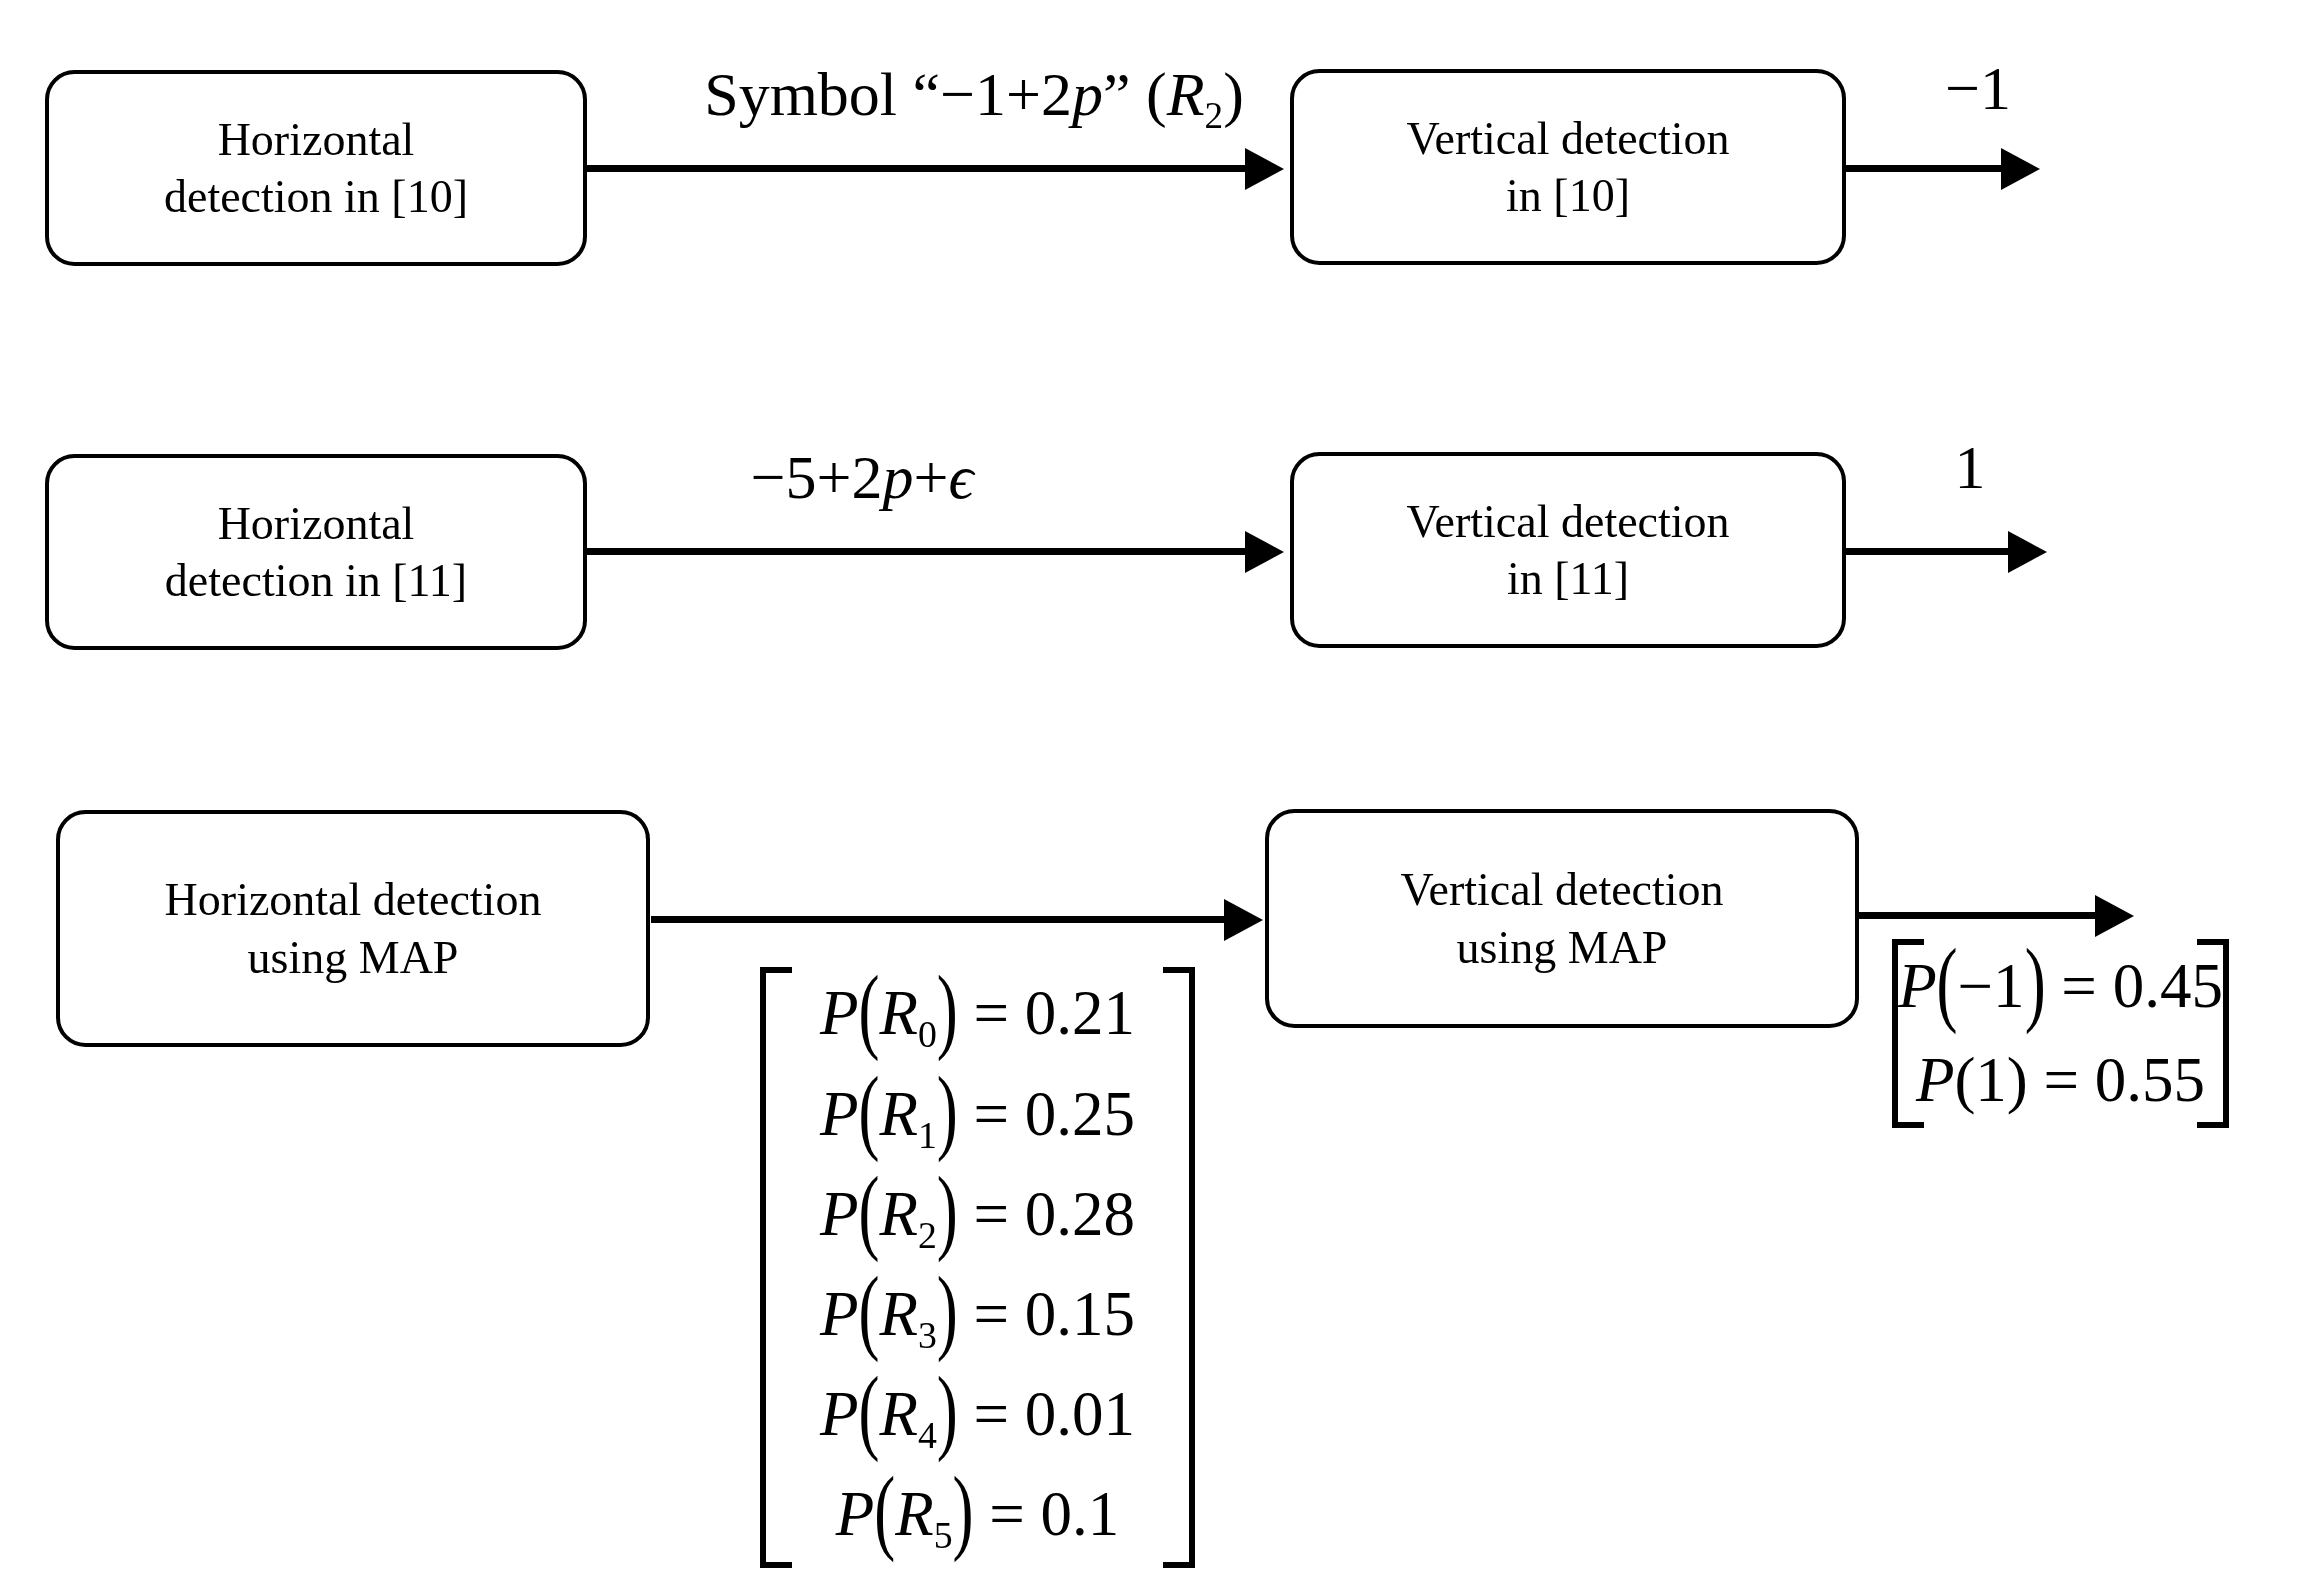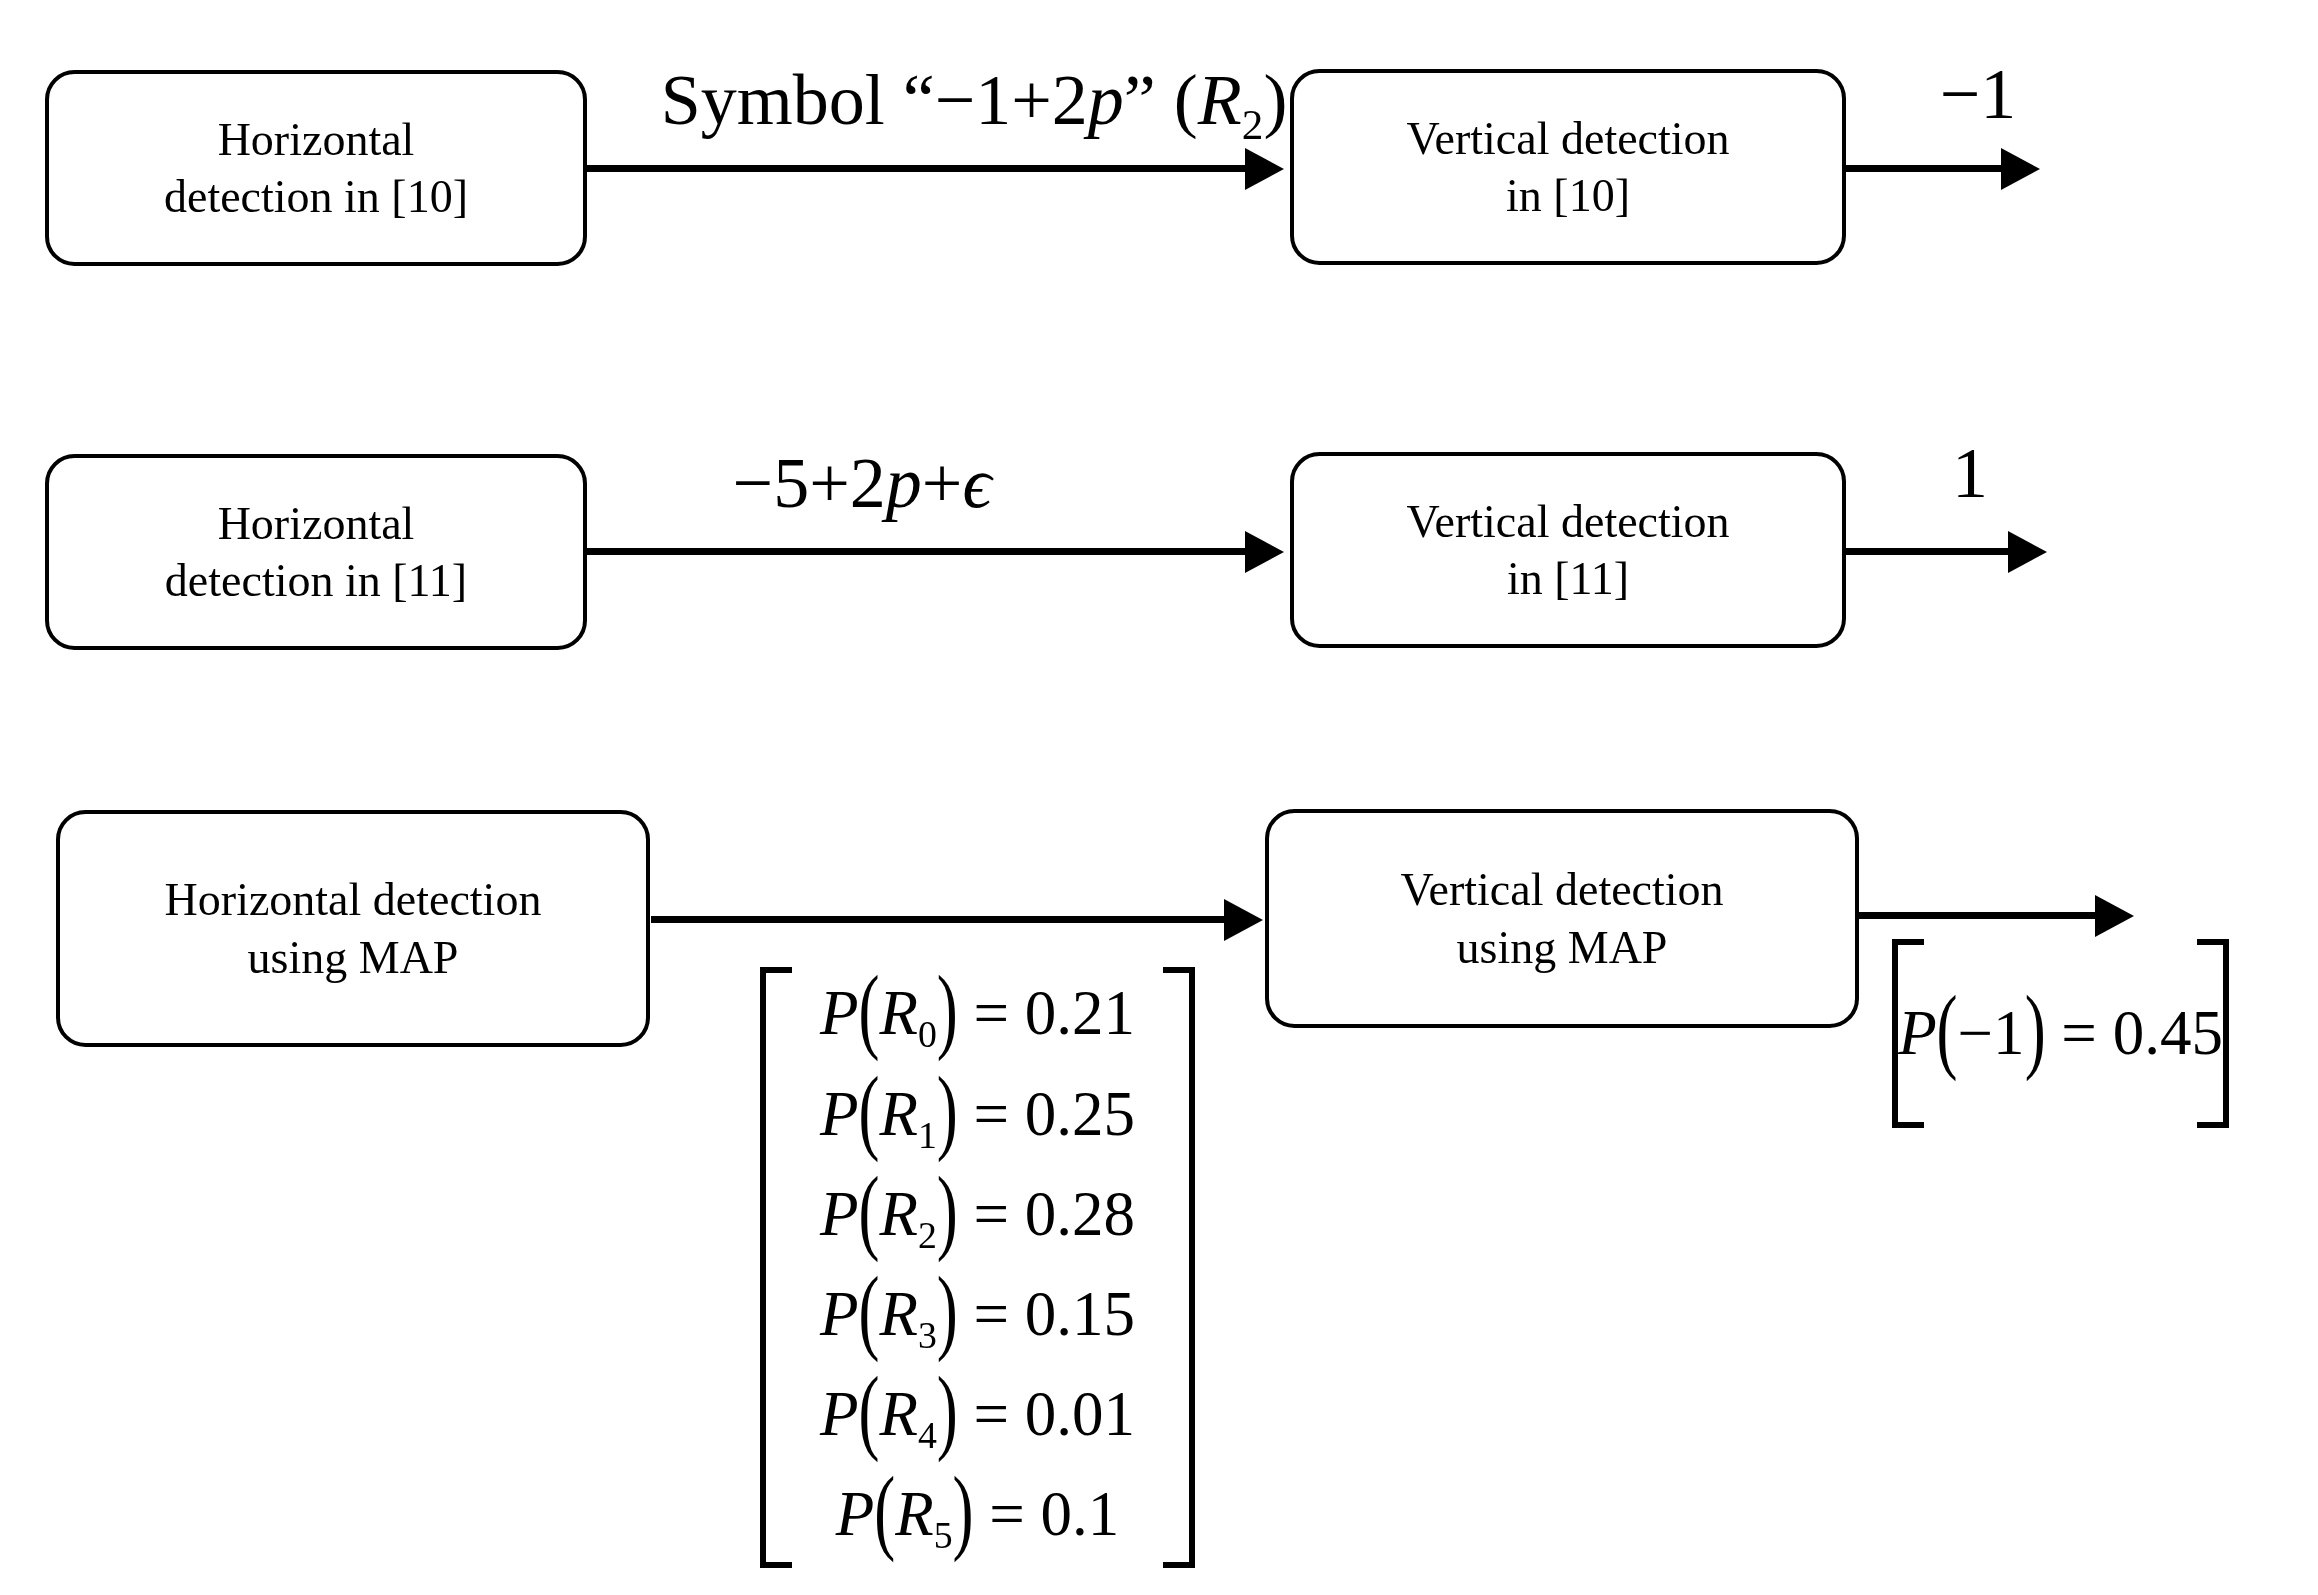--- a/index.html
+++ b/index.html
@@ -17,21 +17,21 @@
   .arrow{position:absolute;height:7px;background:#000000;}
   .arrow::after{
     content:"";position:absolute;right:-39px;top:50%;transform:translateY(-50%);
     width:0;height:0;
     border-left:39px solid #000000;
     border-top:21px solid transparent;
     border-bottom:21px solid transparent;
   }
   .elabel,.olabel{
     position:absolute;transform:translateX(-50%);
-    font-size:72px;white-space:nowrap;text-align:right;
+    font-size:62px;white-space:nowrap;text-align:right;
   }
   .matrix{position:absolute;}
   .bracket{position:absolute;top:0;height:100%;width:32px;box-sizing:border-box;}
   .bracket.lb{left:0;border-left:6.3px solid #000;border-top:6.3px solid #000;border-bottom:6.3px solid #000;}
   .bracket.rb{right:0;border-right:6.3px solid #000;border-top:6.3px solid #000;border-bottom:6.3px solid #000;}
   .mrows{
     position:absolute;left:32px;right:32px;top:0;bottom:0;
     display:flex;flex-direction:column;justify-content:space-around;align-items:center;
   }
   .mrow{font-size:63px;white-space:nowrap;}
@@ -103,15 +103,16 @@
     <div class="mrow"><span class="it">P</span><span class="big">(</span><span class="it">R</span><span class="sub">4</span><span class="big">)</span><span> = 0.01</span></div>
     <div class="mrow"><span class="it">P</span><span class="big">(</span><span class="it">R</span><span class="sub">5</span><span class="big">)</span><span> = 0.1</span></div>
   </div>
 </div>
 
 <div class="matrix" style="left:1892px;top:939px;width:337px;height:189px">
   <div class="bracket lb"></div>
   <div class="bracket rb"></div>
   <div class="mrows">
     <div class="mrow"><span class="it">P</span><span class="big">(</span><span>−1</span><span class="big">)</span><span> = 0.45</span></div>
+    <div class="mrow"><span class="it">P</span><span>(1) = 0.55</span></div>
   </div>
 </div>
 
 
 </body></html>

